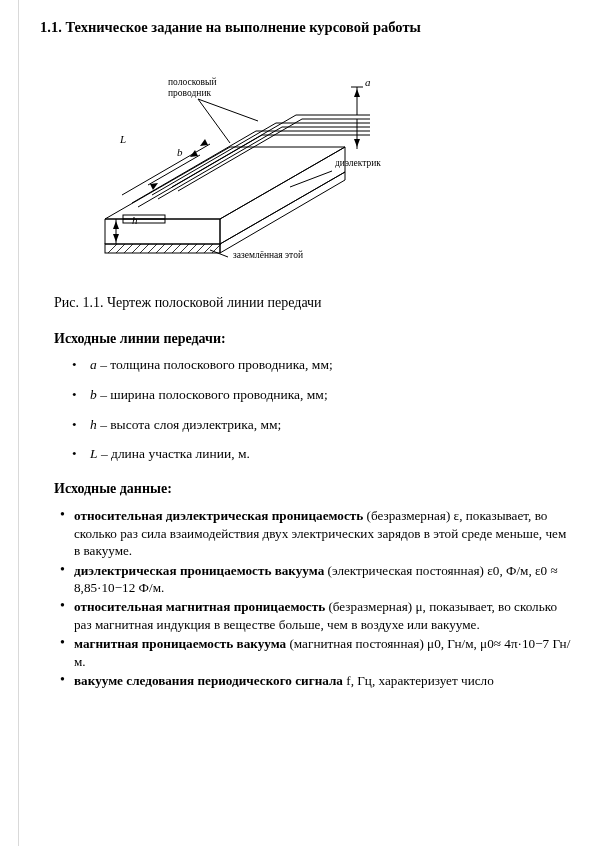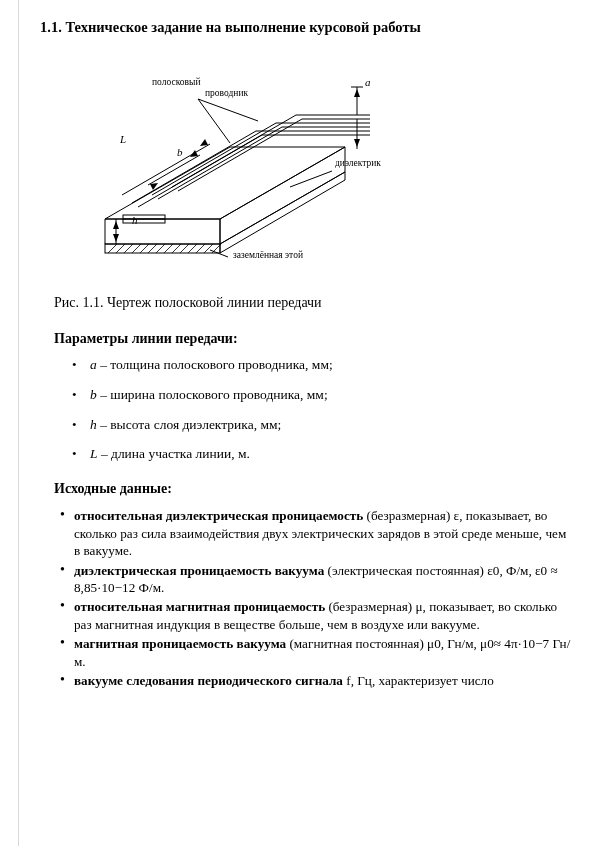--- a/index.html
+++ b/index.html
@@ -204,33 +204,33 @@
           <line x1="62" y1="136" x2="150" y2="85"></line>
           <polygon points="148,86 140,87 145,80" fill="#000000" stroke="none"></polygon>
 
           <line x1="138" y1="40" x2="198" y2="62"></line>
           <line x1="138" y1="40" x2="170" y2="84"></line>
           <line x1="272" y1="112" x2="230" y2="128"></line>
           <line x1="168" y1="198" x2="150" y2="191"></line>
         </g>
       </svg>
 
-      <span class="figlabel" style="left:112px; top:18px;">полосковый</span>
-      <span class="figlabel" style="left:128px; top:29px;margin-left:37px;">проводник</span>
+      <span class="figlabel" style="left:128px; top:18px;">полосковый</span>
+      <span class="figlabel" style="left:128px; top:29px;">проводник</span>
       <span class="figlabel" style="left:295px; top:99px;">диэлектрик</span>
       <span class="figlabel" style="left:193px; top:191px;">заземлённая этой</span>
       <span class="figlabel it" style="left:325px; top:17px;">a</span>
       <span class="figlabel it" style="left:92px; top:155px;">h</span>
       <span class="figlabel it" style="left:137px; top:87px;">b</span>
       <span class="figlabel it" style="left:80px; top:74px;">L</span>
     </div>
 
     <div class="figure-caption">Рис. 1.1. Чертеж полосковой линии передачи</div>
 
-    <div class="section-title">Параметры линии передачи:</div>
+    <div class="section-title">Исходные линии передачи:</div>
 
     <ul class="params">
       <li>
         <span class="bullet">•</span>
         <span class="sym">a</span><span> – толщина полоскового проводника, мм;</span>
       </li>
       <li>
         <span class="bullet">•</span>
         <span class="sym">b</span><span> – ширина полоскового проводника, мм;</span>
       </li>

